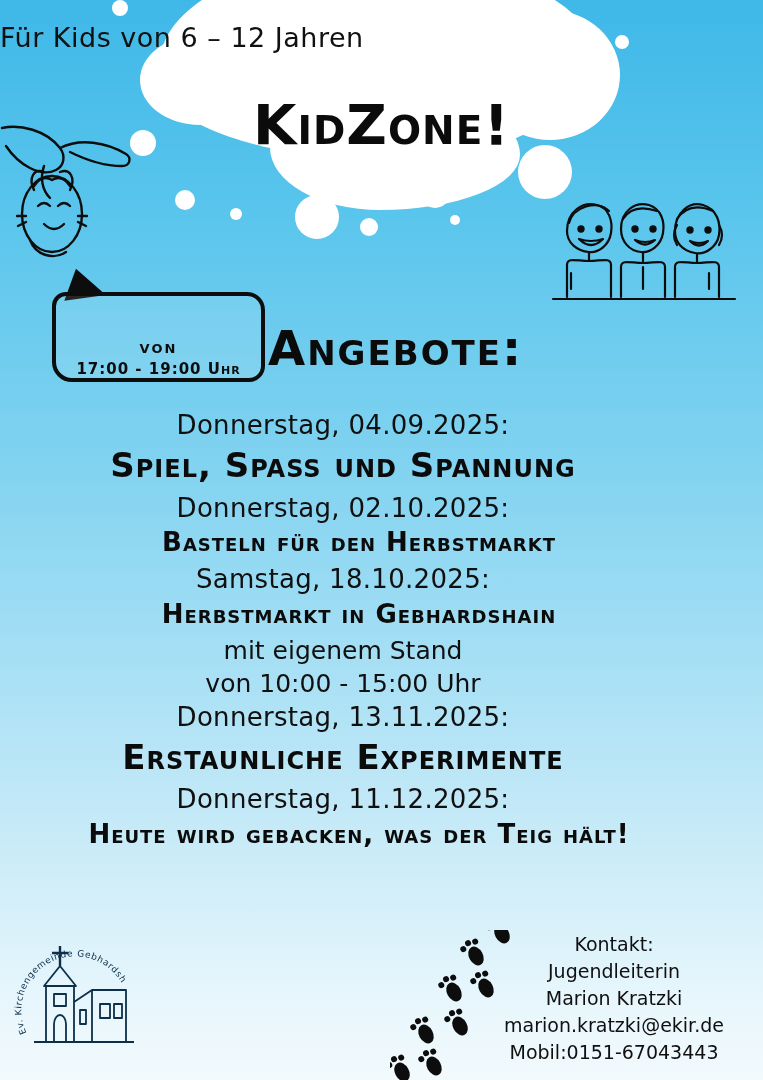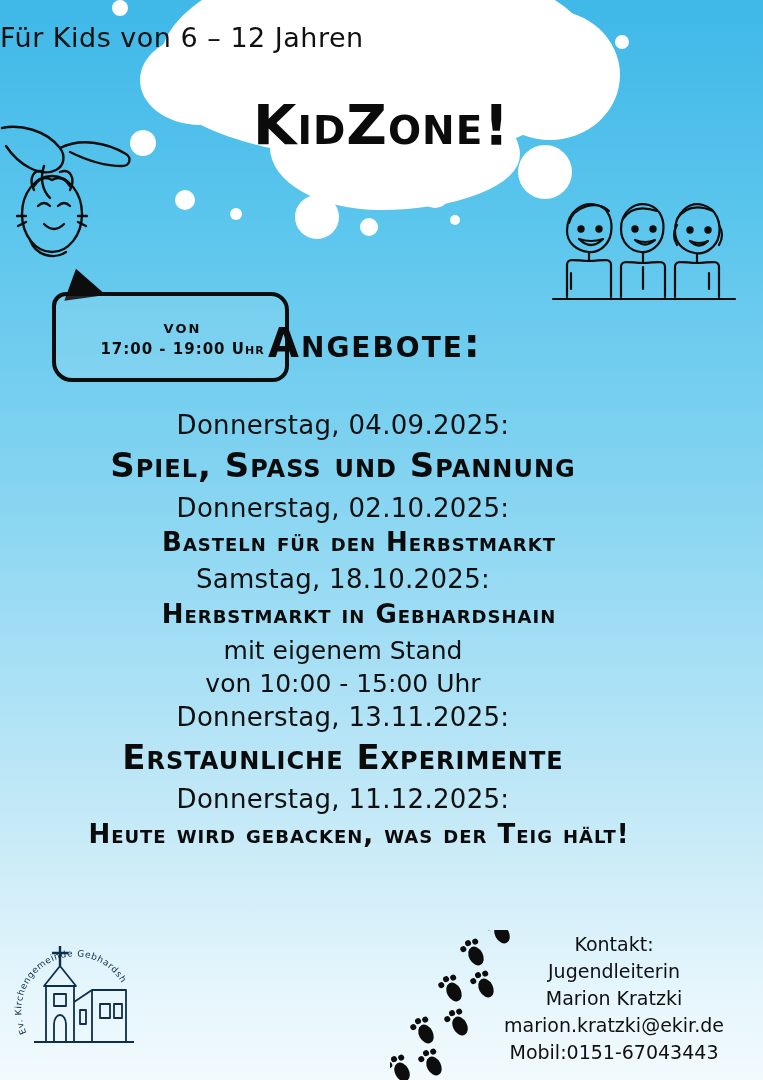--- a/index.html
+++ b/index.html
@@ -76,22 +76,21 @@
     top: 292px;
     width: 205px;
     height: 82px;
     border: 4px solid #0d0d0d;
     border-radius: 14px 18px 16px 20px;
     background: rgba(255,255,255,0.10);
     z-index: 6;
     display: flex;
     flex-direction: column;
     align-items: center;
-    justify-content: center;
-    padding-left: 24px;
+    justify-content: flex-end;
   }
   .bubble .von {
     font-family: "DejaVu Sans", sans-serif;
     font-weight: bold;
     font-size: 18px;
     letter-spacing: 2px;
     color: #0d0d0d;
     font-variant: small-caps;
   }
   .bubble .zeit {
@@ -114,21 +113,21 @@
     z-index: 5;
     transform: rotate(-8deg);
   }
 
   .angebote {
     position: absolute;
     top: 320px;
     left: 268px;
     font-family: "DejaVu Sans", sans-serif;
     font-weight: bold;
-    font-size: 40px;
+    font-size: 48px;
     letter-spacing: 2px;
     color: #0b0b0b;
     font-variant: small-caps;
     z-index: 6;
   }
 
   .program {
     position: absolute;
     top: 408px;
     left: 0;

